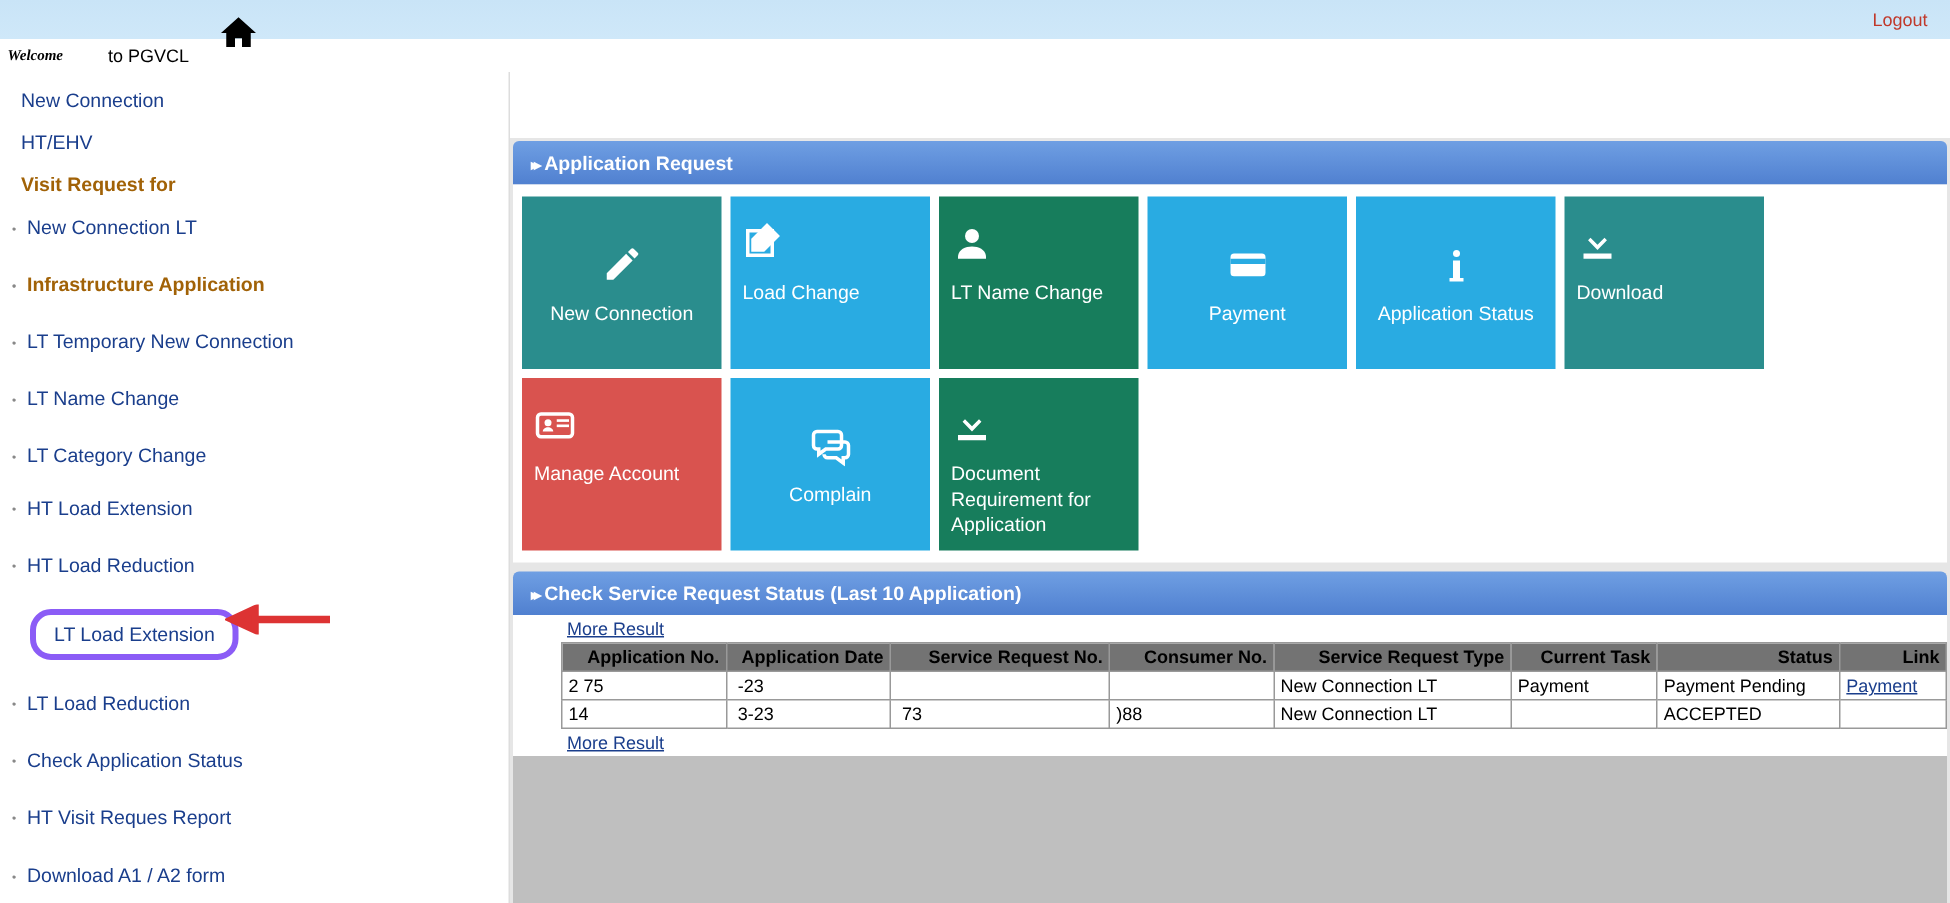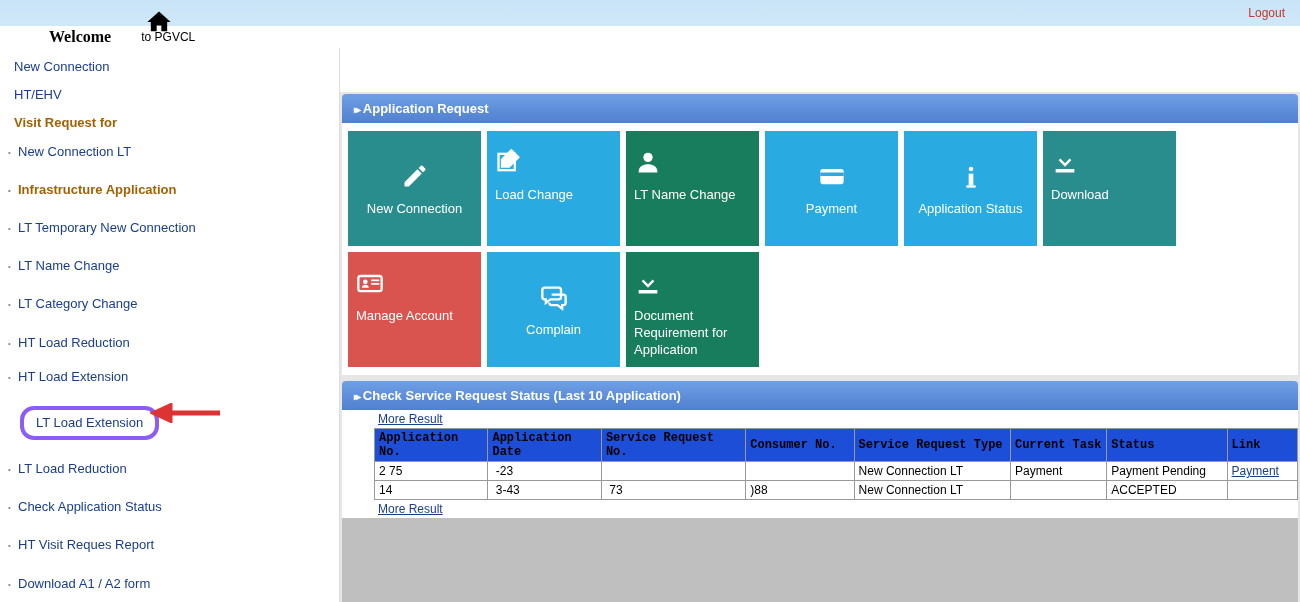--- a/index.html
+++ b/index.html
@@ -2,21 +2,21 @@
 <html><head>
 <meta charset="utf-8">
 <style>
 * { margin: 0; padding: 0; box-sizing: border-box; font-family: Arial, sans-serif; }
 body { width: 1300px; height: 602px; overflow: hidden; background: #fff; }
 
 .topbar { height: 26px; background: linear-gradient(#c9e4f7, #cfe8f9); display: flex; justify-content: flex-end; align-items: center; padding-right: 15px; }
 .logout { color: #c0392b; font-size: 12px; cursor: pointer; }
 
 .welcome-row { height: 22px; display: flex; align-items: center; padding-left: 5px; font-size: 12px; position: relative; }
-.welcome-row .italic { font-weight: bold; font-family: 'Times New Roman', serif; font-size: 16px; margin-left: 44px; }
+.welcome-row .italic { font-style: italic; font-weight: bold; font-family: 'Times New Roman', serif; font-size: 10px; }
 .welcome-row .home-icon { position: absolute; left: 145px; top: -18px; }
 
 .container { display: flex; height: calc(100% - 48px); }
 .sidebar { width: 340px; background: #fff; padding-top: 5px; border-right: 1px solid #ddd; }
 .sidebar .nav-item { padding: 5px 14px; font-size: 13px; color: #1a3e8c; cursor: pointer; line-height: 1.4; }
 .sidebar .nav-item.sub { padding-left: 18px; position: relative; }
 .sidebar .nav-item.sub::before { content: "•"; color: #888; position: absolute; left: 8px; font-size: 8px; top: 9px; }
 .sidebar .nav-item.bold { font-weight: bold; color: #a16207; }
 .sidebar .nav-item.spaced { margin-top: 10px; }
 .sidebar .nav-item.highlighted { position: relative; }
@@ -33,21 +33,21 @@
 .tile .label { line-height: 1.3; }
 .c-teal { background: #2a8d8d; }
 .c-cyan { background: #29abe2; }
 .c-green { background: #177d5c; }
 .c-red { background: #d9534f; }
 
 .more-link { font-size: 12px; color: #1a3e8c; padding: 2px 4px; cursor: pointer; text-decoration: underline; }
 .table-wrap { background: #fff; margin: 0 2px; padding-left: 32px; }
 table { width: 100%; border-collapse: collapse; font-size: 12px; }
 th, td { border: 1px solid #999; padding: 2px 4px; text-align: left; height: 18px; }
-th { font-weight: bold; text-align: left; background: #1d4ed8; font-family: Liberation Mono, monospace; }
+th { font-weight: bold; text-align: right; background: #737373; }
 .link-cell { color: #1a3e8c; text-decoration: underline; cursor: pointer; }
 .grey-area { background: #bfbfbf; height: 170px; margin: 0 2px; }
 </style>
 </head>
 <body>
 
 <div class="topbar">
   <span class="logout">Logout</span>
 </div>
 
@@ -65,22 +65,22 @@
 <div class="container">
   <div class="sidebar" id="sidebar">
       <div class="nav-item">New Connection</div>
       <div class="nav-item">HT/EHV</div>
       <div class="nav-item bold">Visit Request for</div>
       <div class="nav-item sub">New Connection LT</div>
       <div class="nav-item sub bold spaced">Infrastructure Application</div>
       <div class="nav-item sub spaced">LT Temporary New Connection</div>
       <div class="nav-item sub spaced">LT Name Change</div>
       <div class="nav-item sub spaced">LT Category Change</div>
+      <div class="nav-item sub spaced" style="margin-top: 6px;">HT Load Extension</div>
       <div class="nav-item sub spaced">HT Load Reduction</div>
-      <div class="nav-item sub spaced" style="margin-top: 6px;">HT Load Extension</div>
       <div class="nav-item highlighted spaced"><span class="highlight-box">LT Load Extension</span><span class="arrow"><svg width="70" height="20">
             <path d="M70 10 L20 10 M20 3 L5 10 L20 17 Z" stroke="#d33" stroke-width="5" fill="#d33"></path>
           </svg></span></div>
       <div class="nav-item sub spaced">LT Load Reduction</div>
       <div class="nav-item sub spaced">Check Application Status</div>
       <div class="nav-item sub spaced">HT Visit Reques Report</div>
       <div class="nav-item sub spaced">Download A1 / A2 form</div>
     </div>
 
   <div class="main">
@@ -194,21 +194,21 @@
               <td>‍         -23</td>
               <td></td>
               <td></td>
               <td>New Connection LT</td>
               <td>Payment</td>
               <td>Payment Pending</td>
               <td class="link-cell">Payment</td>
             </tr>
             <tr>
               <td>        14</td>
-              <td>‍        3-43</td>
+              <td>‍        3-23</td>
               <td>‍         73</td>
               <td>           ‍)88</td>
               <td>New Connection LT</td>
               <td></td>
               <td>ACCEPTED</td>
               <td></td>
             </tr>
           </tbody>
       </table>
       <div class="more-link">More Result</div>

